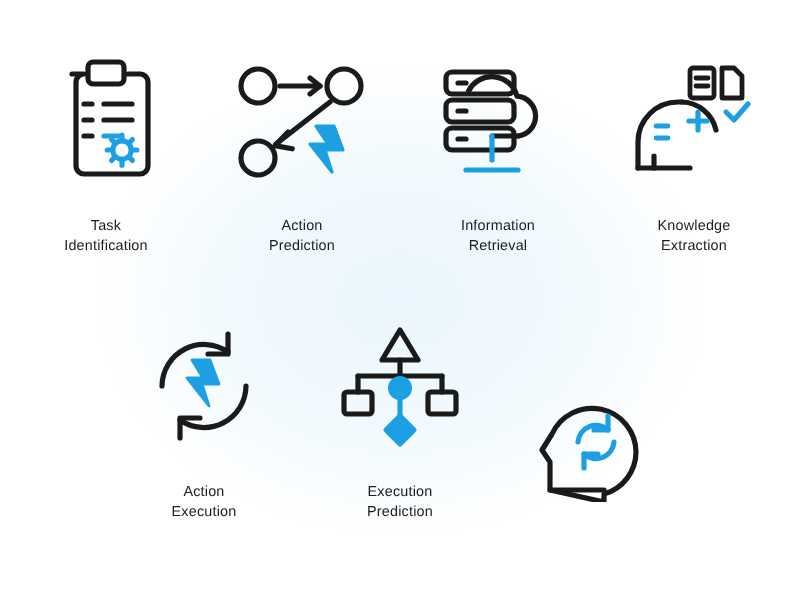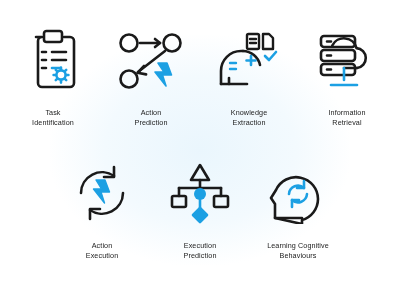--- a/index.html
+++ b/index.html
@@ -108,64 +108,64 @@
             <path d="M50 33 h-9 l6 9 h-9 l11 14 l-3.5 -11 h9 z" fill="#1ca0e3" stroke-width="1.6"></path>
           </g>
         </svg>
       </div>
       <div class="caption">Action
 Prediction</div>
     </div>
 
     <div class="cell">
       <div class="icon-box">
-        <svg width="64" height="62" viewBox="0 0 64 62">
-          <g fill="none" stroke="#1a1a1a" stroke-width="2.6" stroke-linecap="round" stroke-linejoin="round">
-            <path d="M4 54 v-13 a20 20 0 0 1 20 -20 h2"></path>
-            <path d="M26 21 a18 18 0 0 1 17 14"></path>
-            <path d="M4 54 h26"></path>
-            <path d="M12 54 v-6"></path>
-          </g>
-          <g fill="none" stroke="#1ca0e3" stroke-width="2.4" stroke-linecap="round" stroke-linejoin="round">
-            <path d="M13 33 h6 M13 39 h6"></path>
-          </g>
-          <g fill="none" stroke="#1a1a1a" stroke-width="2.4" stroke-linecap="round" stroke-linejoin="round">
-            <rect x="30" y="4" width="12" height="15" rx="1.5"></rect>
-            <path d="M33 9 h6 M33 13 h6"></path>
-            <path d="M46 4 l6 0 l4 4 v11 h-10 z"></path>
-          </g>
-          <g fill="none" stroke="#1ca0e3" stroke-width="2.6" stroke-linecap="round" stroke-linejoin="round">
-            <path d="M48 26 l4 4 l7 -8"></path>
-            <path d="M34 26 v9 M29.5 30.5 h9"></path>
-          </g>
-        </svg>
-      </div>
-      <div class="caption">Knowledge
-Extraction</div>
-    </div>
-
-    <div class="cell">
-      <div class="icon-box">
         <svg width="68" height="62" viewBox="0 0 68 62">
           <g fill="none" stroke="#1a1a1a" stroke-width="2.6" stroke-linecap="round" stroke-linejoin="round">
             <rect x="8" y="6" width="34" height="11" rx="3"></rect>
             <rect x="8" y="20" width="34" height="11" rx="3"></rect>
             <rect x="8" y="34" width="34" height="11" rx="3"></rect>
             <path d="M14 11.5 h4 M14 25.5 h4 M14 39.5 h4"></path>
             <path d="M44 38 a10 10 0 0 0 -0.5 -19.9 a13 13 0 0 0 -24.2 -2.6"></path>
             <path d="M44 38 h-13"></path>
           </g>
           <g fill="none" stroke="#1ca0e3" stroke-width="2.6" stroke-linecap="round" stroke-linejoin="round">
             <path d="M31 38 v12"></path>
             <path d="M18 55 h26"></path>
           </g>
         </svg>
       </div>
       <div class="caption">Information
 Retrieval</div>
+    </div>
+
+    <div class="cell">
+      <div class="icon-box">
+        <svg width="64" height="62" viewBox="0 0 64 62">
+          <g fill="none" stroke="#1a1a1a" stroke-width="2.6" stroke-linecap="round" stroke-linejoin="round">
+            <path d="M4 54 v-13 a20 20 0 0 1 20 -20 h2"></path>
+            <path d="M26 21 a18 18 0 0 1 17 14"></path>
+            <path d="M4 54 h26"></path>
+            <path d="M12 54 v-6"></path>
+          </g>
+          <g fill="none" stroke="#1ca0e3" stroke-width="2.4" stroke-linecap="round" stroke-linejoin="round">
+            <path d="M13 33 h6 M13 39 h6"></path>
+          </g>
+          <g fill="none" stroke="#1a1a1a" stroke-width="2.4" stroke-linecap="round" stroke-linejoin="round">
+            <rect x="30" y="4" width="12" height="15" rx="1.5"></rect>
+            <path d="M33 9 h6 M33 13 h6"></path>
+            <path d="M46 4 l6 0 l4 4 v11 h-10 z"></path>
+          </g>
+          <g fill="none" stroke="#1ca0e3" stroke-width="2.6" stroke-linecap="round" stroke-linejoin="round">
+            <path d="M48 26 l4 4 l7 -8"></path>
+            <path d="M34 26 v9 M29.5 30.5 h9"></path>
+          </g>
+        </svg>
+      </div>
+      <div class="caption">Knowledge
+Extraction</div>
     </div>
   </div>
 
   <div class="row row-2">
 
     <div class="cell">
       <div class="icon-box">
         <svg width="62" height="58" viewBox="0 0 62 58">
           <g fill="none" stroke="#1a1a1a" stroke-width="2.6" stroke-linecap="round" stroke-linejoin="round">
             <path d="M10 28 a21 21 0 0 1 33 -17"></path>
@@ -211,17 +211,15 @@
             <path d="M8 54 h27"></path>
           </g>
           <g fill="none" stroke="#1ca0e3" stroke-width="2.6" stroke-linecap="round" stroke-linejoin="round">
             <path d="M22 30 a9 9 0 0 1 15 -6"></path>
             <path d="M37 17 v7 h-7"></path>
             <path d="M40 30 a9 9 0 0 1 -15 6"></path>
             <path d="M25 43 v-7 h7"></path>
           </g>
         </svg>
       </div>
-      <div class="caption">Learning Cognitive
-Behaviours</div>
     </div>
   </div>
 </div>
 
 </body></html>

